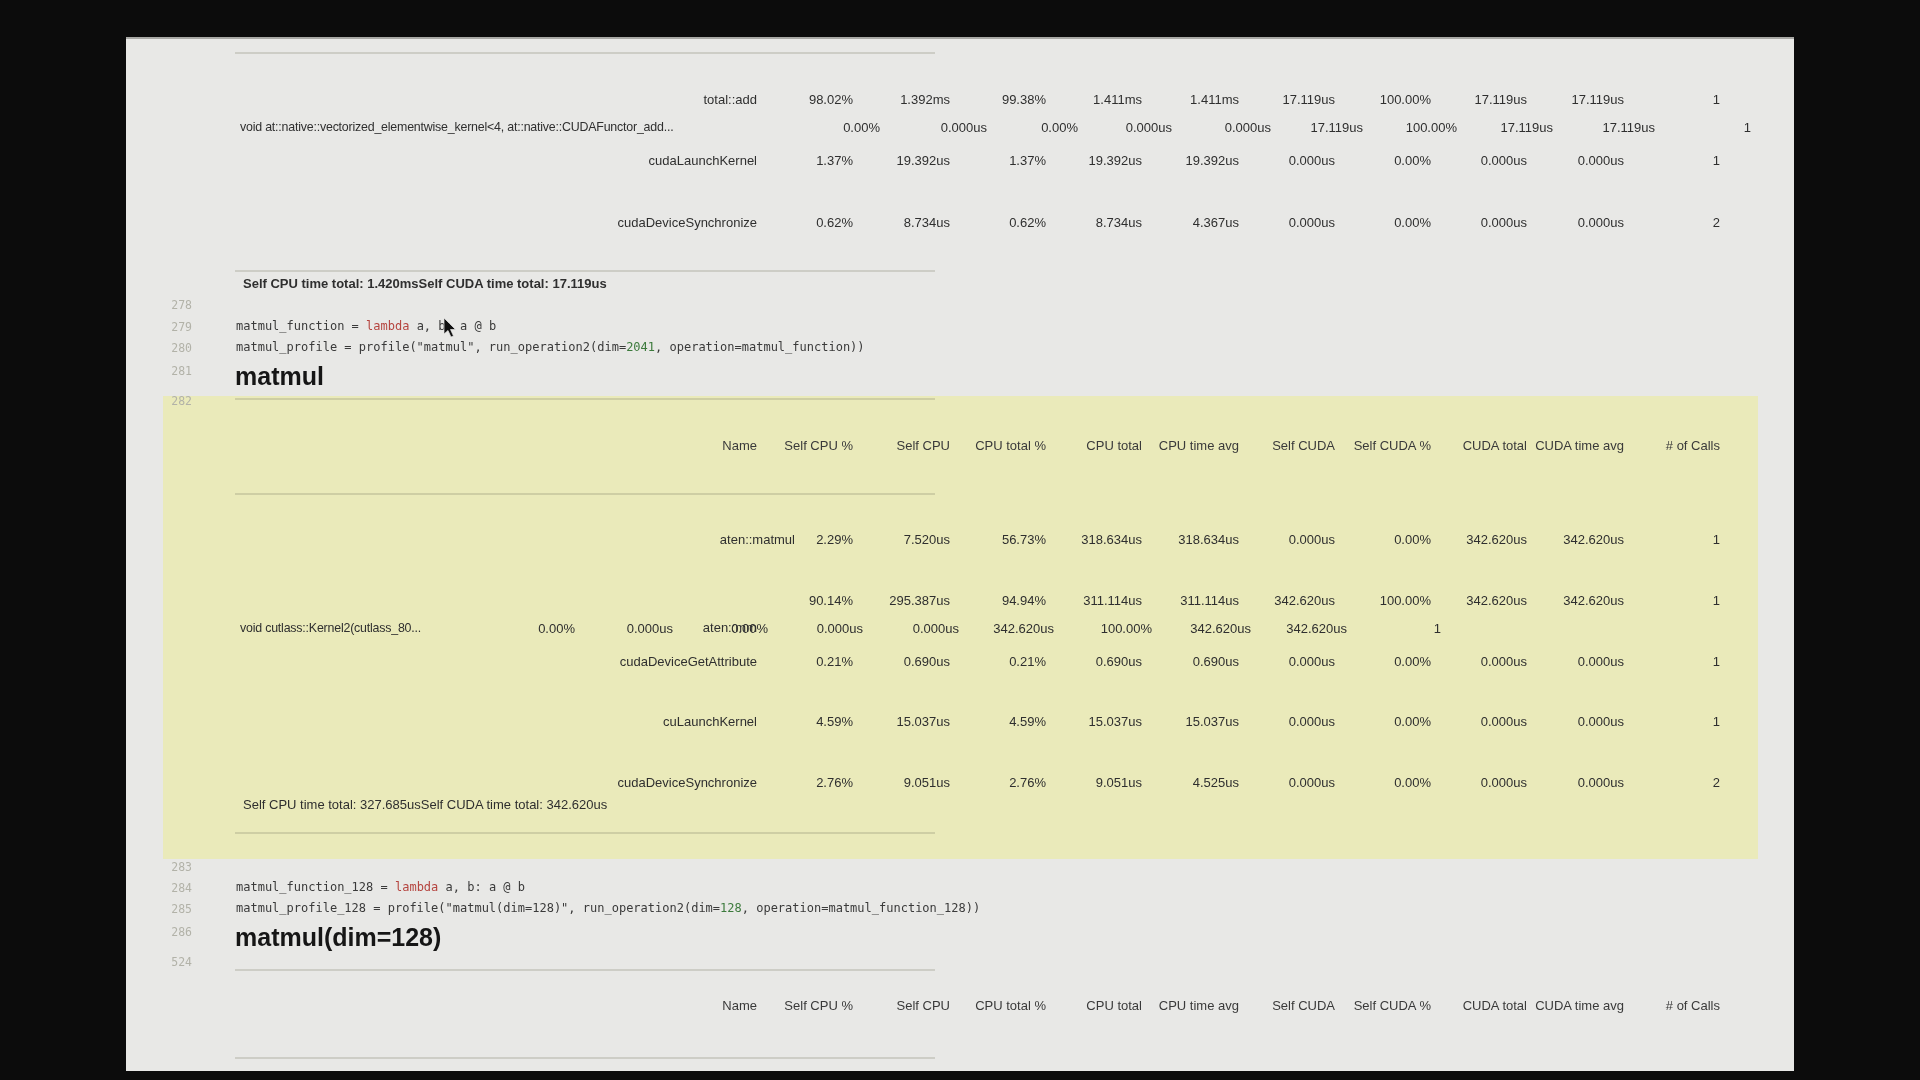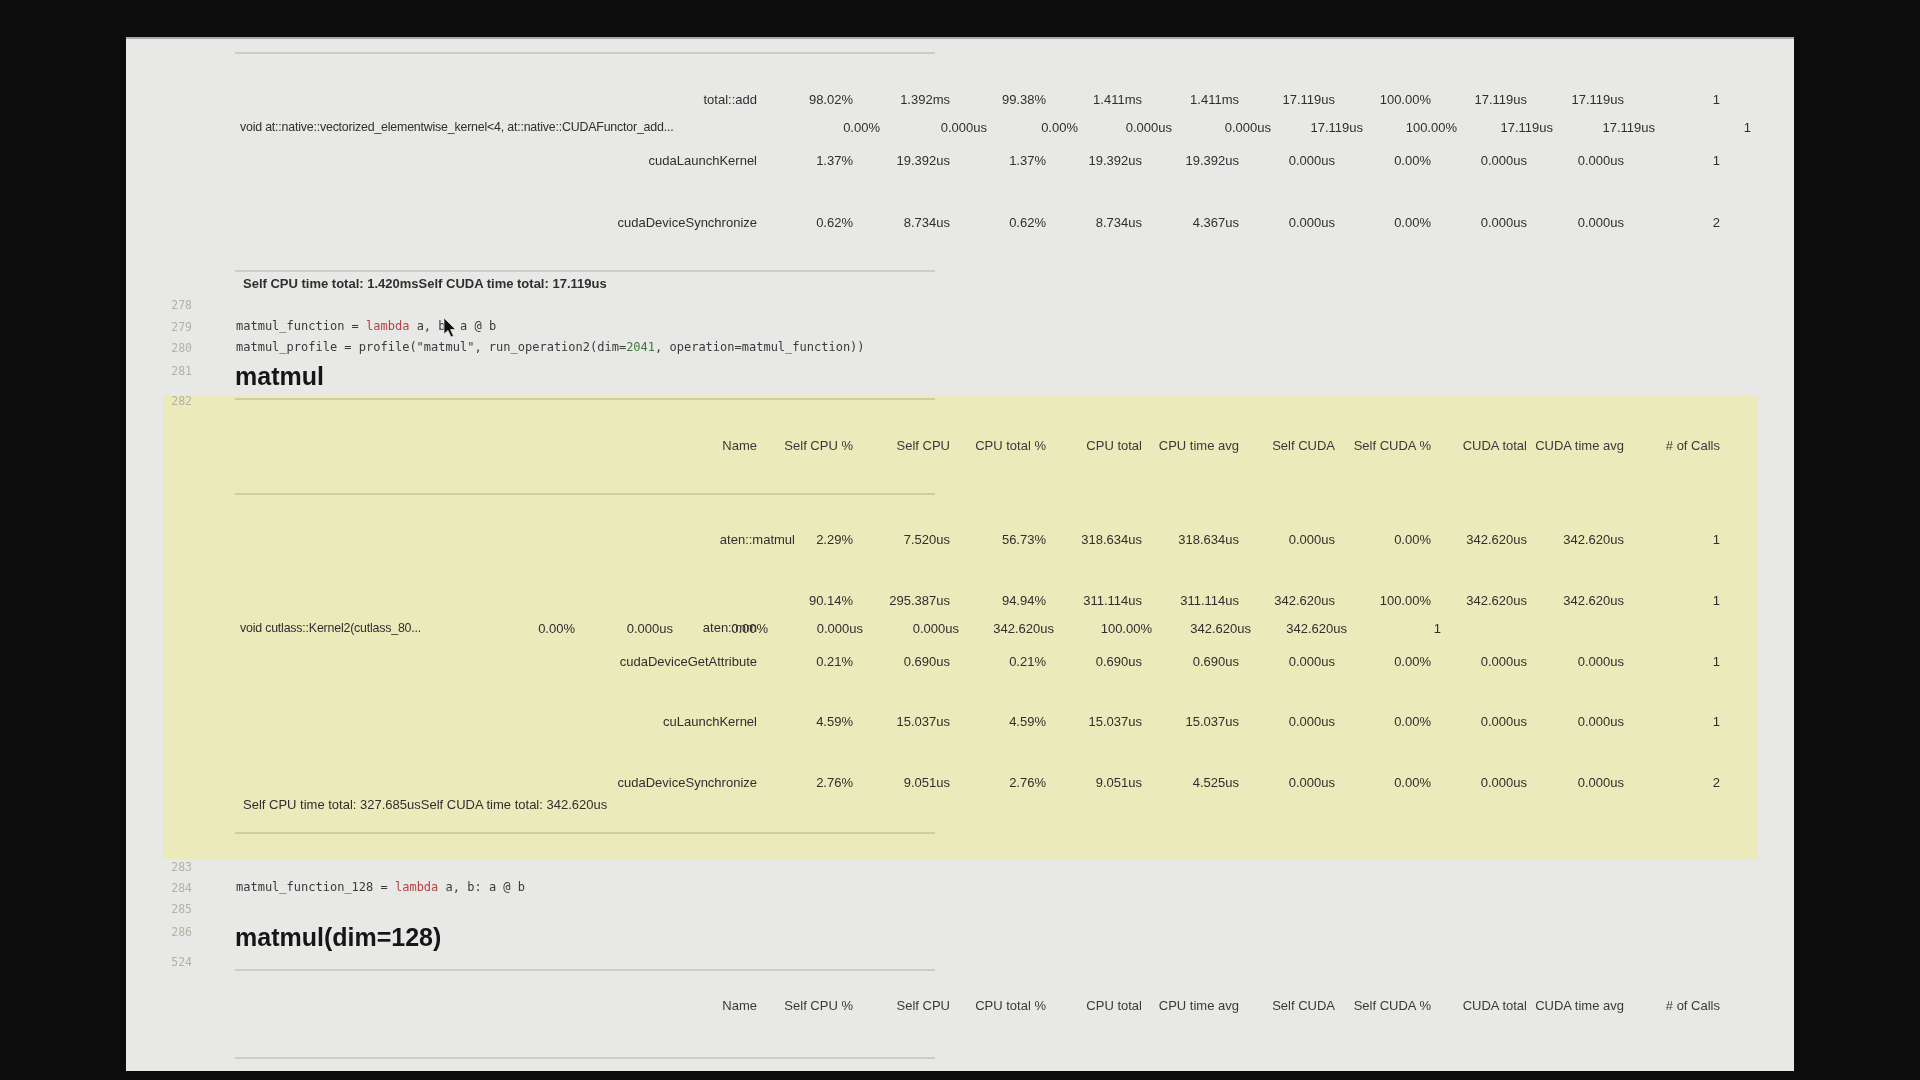--- a/index.html
+++ b/index.html
@@ -177,20 +177,21 @@
         <span class="tcell" style="top: 736px; right: 74px;">2</span>
       </div>
     <div class="totals" style="left:117px;top:758px;">Self CPU time total: 327.685usSelf CUDA time total: 342.620us</div>
 
     <div class="layer" id="code-cell-2">
         <div class="linenum" style="left: 26px; top: 821px;">283</div>
         <div class="codeline" style="top: 820px;"></div>
         <div class="linenum" style="left: 26px; top: 842px;">284</div>
         <div class="codeline" style="top: 841px;"><span class="tok-plain">matmul_function_128 = </span><span class="tok-kw">lambda</span><span class="tok-plain"> a, b: a @ b</span></div>
         <div class="linenum" style="left: 26px; top: 863px;">285</div>
+        <div class="codeline" style="top: 862px;"><span class="tok-plain">matmul_profile_128 = profile("matmul(dim=128)", run_operation2(dim=</span><span class="tok-num">128</span><span class="tok-plain">, operation=matmul_function_128))</span></div>
       </div>
     <div class="linenum" style="left:26px;top:886px;">286</div>
     <div class="heading" style="top:884px;">matmul(dim=128)</div>
     <div class="linenum" style="left:26px;top:916px;">524</div>
 
     <div class="layer" id="dim128-table">
         <span class="tcell thead" style="top: 959px; right: 1037px;">Name</span>
         <span class="tcell thead" style="top: 959px; right: 941px;">Self CPU %</span>
         <span class="tcell thead" style="top: 959px; right: 844px;">Self CPU</span>
         <span class="tcell thead" style="top: 959px; right: 748px;">CPU total %</span>

